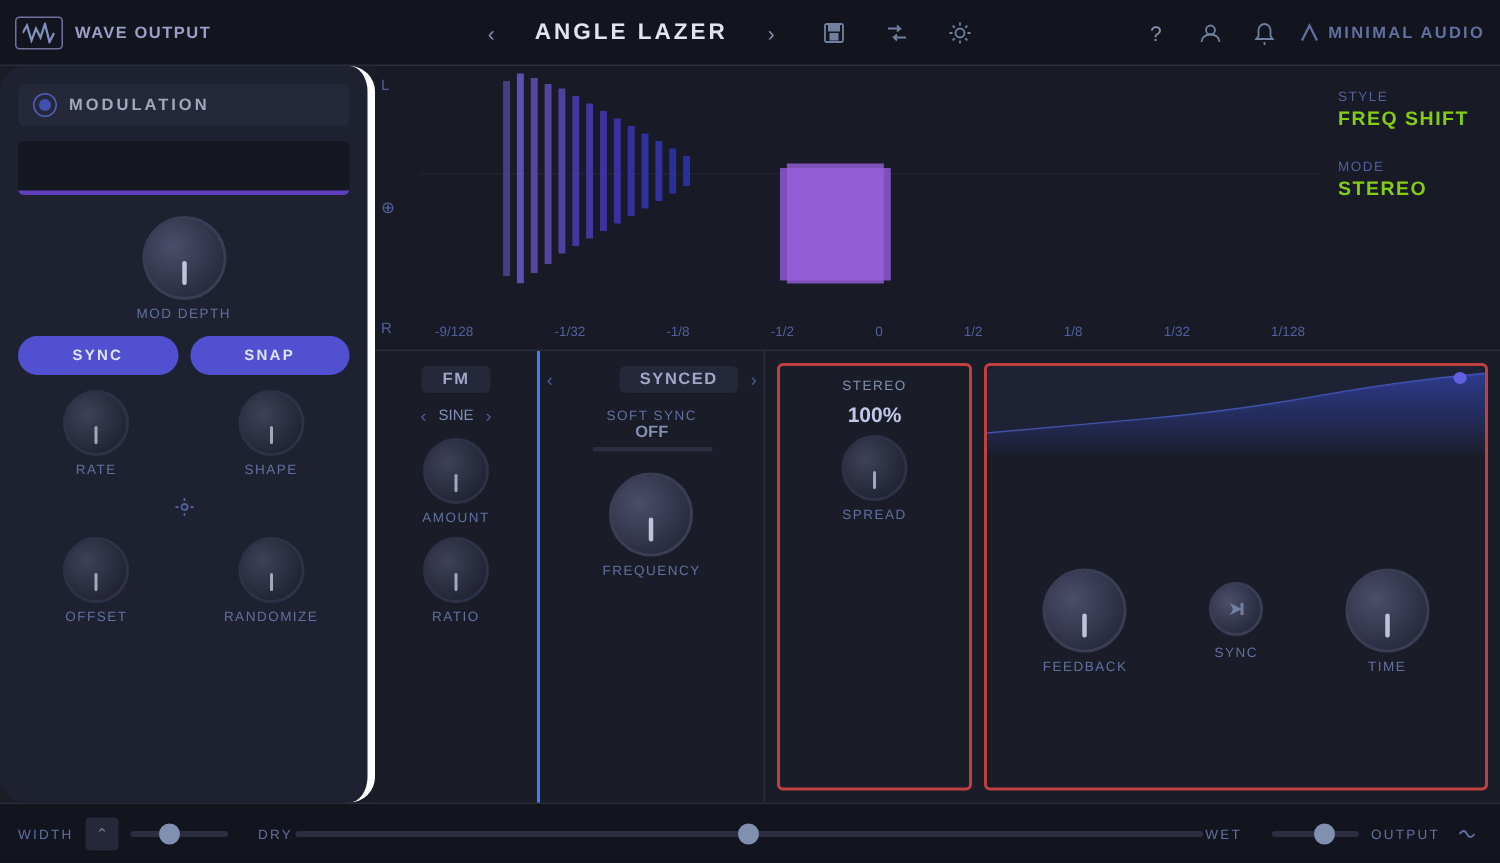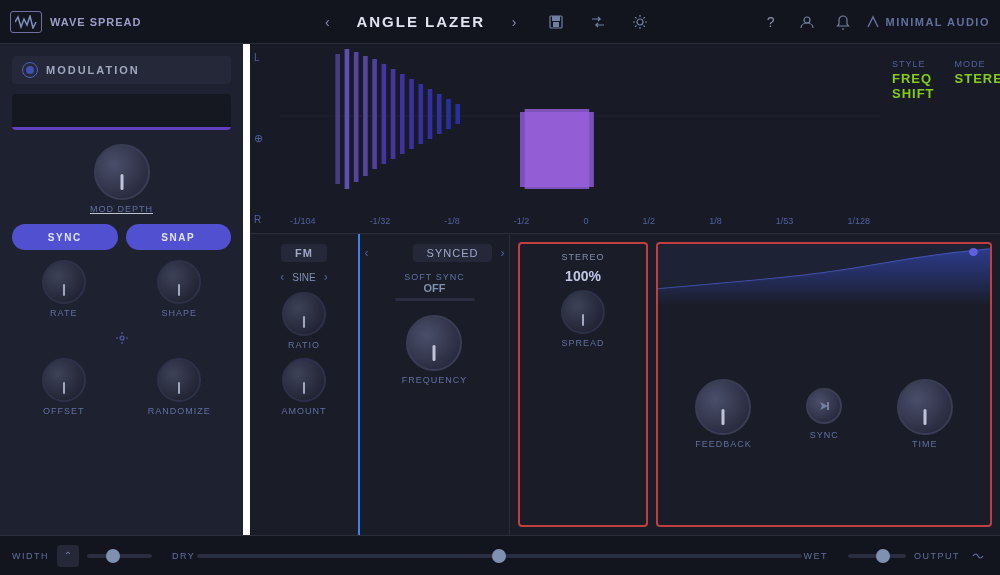--- a/index.html
+++ b/index.html
@@ -82,25 +82,26 @@
     
     .main-content {
       display: flex;
       height: calc(575px - 44px - 40px);
     }
 
     
     .left-panel {
       width: 250px;
       background: #1e2130;
-      border-right: 7px solid #ffffff;
+      border-right: 5px solid #ffffff;
       padding: 12px;
       display: flex;
       flex-direction: column;
       gap: 10px;
+      border-radius: 17px;
     }
     .modulation-header {
       display: flex;
       align-items: center;
       gap: 8px;
       background: #252838;
       border-radius: 4px;
       padding: 6px 10px;
     }
     .mod-indicator {
@@ -274,20 +275,21 @@
       justify-content: space-between;
       align-items: center;
       padding: 0 10px;
       font-size: 9px;
       color: #5060a0;
     }
     .waveform-right-info {
       width: 120px;
       padding: 15px 12px;
       display: flex;
+      flex-direction: column;
       gap: 20px;
     }
     .info-block {
       display: flex;
       flex-direction: column;
       gap: 2px;
     }
     .info-sub {
       font-size: 9px;
       color: #5060a0;
@@ -352,21 +354,21 @@
     .synced-nav {
       display: flex;
       align-items: center;
       gap: 8px;
     }
     .synced-label {
       background: #252838;
       border-radius: 4px;
       padding: 3px 14px;
       font-size: 11px;
-      font-weight: normal;
+      font-weight: bold;
       color: #a0a8c8;
       letter-spacing: 1px;
       margin-left: 36px;
     }
     .soft-sync-area {
       text-align: center;
     }
     .soft-sync-title {
       font-size: 9px;
       color: #6070a0;
@@ -497,21 +499,21 @@
 </head>
 <body>
 
 <div class="top-bar">
   <div class="top-bar-left">
     <div class="logo-wave">
       <svg width="22" height="14" viewBox="0 0 22 14">
         <polyline points="0,7 3,2 6,12 9,4 12,10 15,1 18,13 21,7" stroke="#8090c0" stroke-width="1.5" fill="none"></polyline>
       </svg>
     </div>
-    <span class="logo-icon">WAVE SPREAD</span>
+    <span class="logo-icon">WAVE OUTPUT</span>
   </div>
   <div class="top-bar-center">
     <span class="icon-btn">‹</span>
     <span class="preset-name">ANGLE LAZER</span>
     <span class="icon-btn">›</span>
     <span class="icon-btn">
       <svg width="16" height="16" viewBox="0 0 16 16">
           <rect x="2" y="2" width="12" height="12" rx="1" fill="none" stroke="#7080a0" stroke-width="1.2"></rect>
           <rect x="4" y="2" width="8" height="5" fill="#7080a0"></rect>
           <rect x="5" y="8" width="6" height="5" fill="#7080a0"></rect>
@@ -559,21 +561,21 @@
       <div class="mod-indicator">
         <div class="mod-indicator-inner"></div>
       </div>
       <span class="mod-label">MODULATION</span>
     </div>
 
     <div class="mod-display">
       <div class="mod-display-bar"></div>
     </div>
 
-    <div style="text-align:center; margin-top: 4px; text-decoration: underline;">
+    <div style="text-align:center; margin-top: 4px;">
       <div class="knob-large"></div>
       <div class="knob-row-label">MOD DEPTH</div>
     </div>
 
     <div class="sync-snap-row">
       <div class="pill-btn active">SYNC</div>
       <div class="pill-btn active">SNAP</div>
     </div>
 
     <div class="knobs-2col">
@@ -634,28 +636,28 @@
           <rect x="150" y="40" width="5" height="60" fill="#3530a0"></rect>
           <rect x="160" y="45" width="5" height="50" fill="#3030a0"></rect>
           <rect x="170" y="50" width="5" height="40" fill="#3030a0"></rect>
           <rect x="180" y="55" width="5" height="30" fill="#2830a0"></rect>
           <rect x="190" y="60" width="5" height="20" fill="#2830a0"></rect>
 
           <rect x="260" y="68" width="80" height="75" fill="#8855cc" opacity="0.9"></rect>
           <rect x="265" y="65" width="70" height="82" fill="#9960dd" opacity="0.8"></rect>
         </svg>
         <div class="waveform-labels-bottom">
-          <span>-1/104</span>
+          <span>-9/128</span>
           <span>-1/32</span>
           <span>-1/8</span>
           <span>-1/2</span>
           <span>0</span>
           <span>1/2</span>
           <span>1/8</span>
-          <span>1/53</span>
+          <span>1/32</span>
           <span>1/128</span>
         </div>
       </div>
       <div class="waveform-right-info">
         <div class="info-block">
           <span class="info-sub">STYLE</span>
           <span class="info-val">FREQ SHIFT</span>
         </div>
         <div class="info-block">
           <span class="info-sub">MODE</span>
@@ -668,25 +670,25 @@
 
       <div class="fm-section">
         <div class="fm-label-box">FM</div>
         <div class="sine-nav">
           <span class="nav-arrow">‹</span>
           <span>SINE</span>
           <span class="nav-arrow">›</span>
         </div>
         <div class="knob-cell">
           <div class="knob-small"></div>
-          <div class="knob-row-label">RATIO</div>
+          <div class="knob-row-label">AMOUNT</div>
         </div>
         <div class="knob-cell">
           <div class="knob-small"></div>
-          <div class="knob-row-label">AMOUNT</div>
+          <div class="knob-row-label">RATIO</div>
         </div>
       </div>
 
       <div class="synced-section">
         <div class="synced-nav">
           <span class="nav-arrow">‹</span>
           <div class="synced-label">SYNCED</div>
           <span class="nav-arrow">›</span>
         </div>
         <div class="soft-sync-area">

